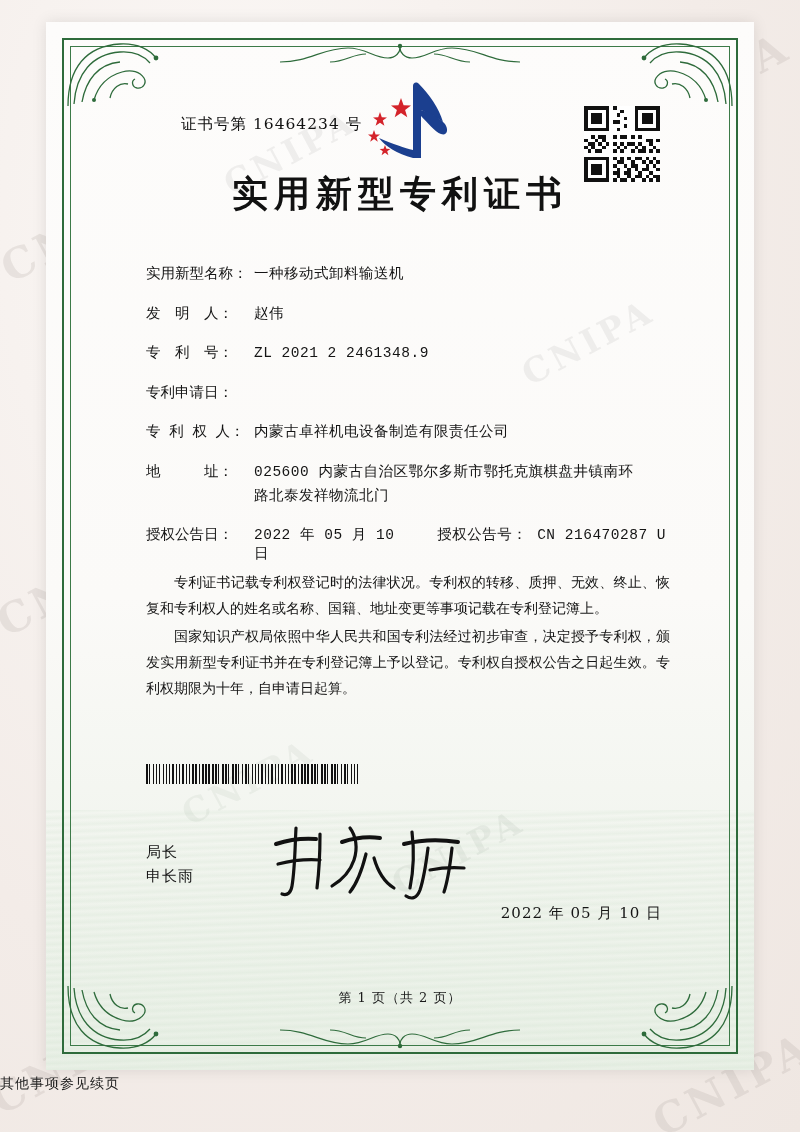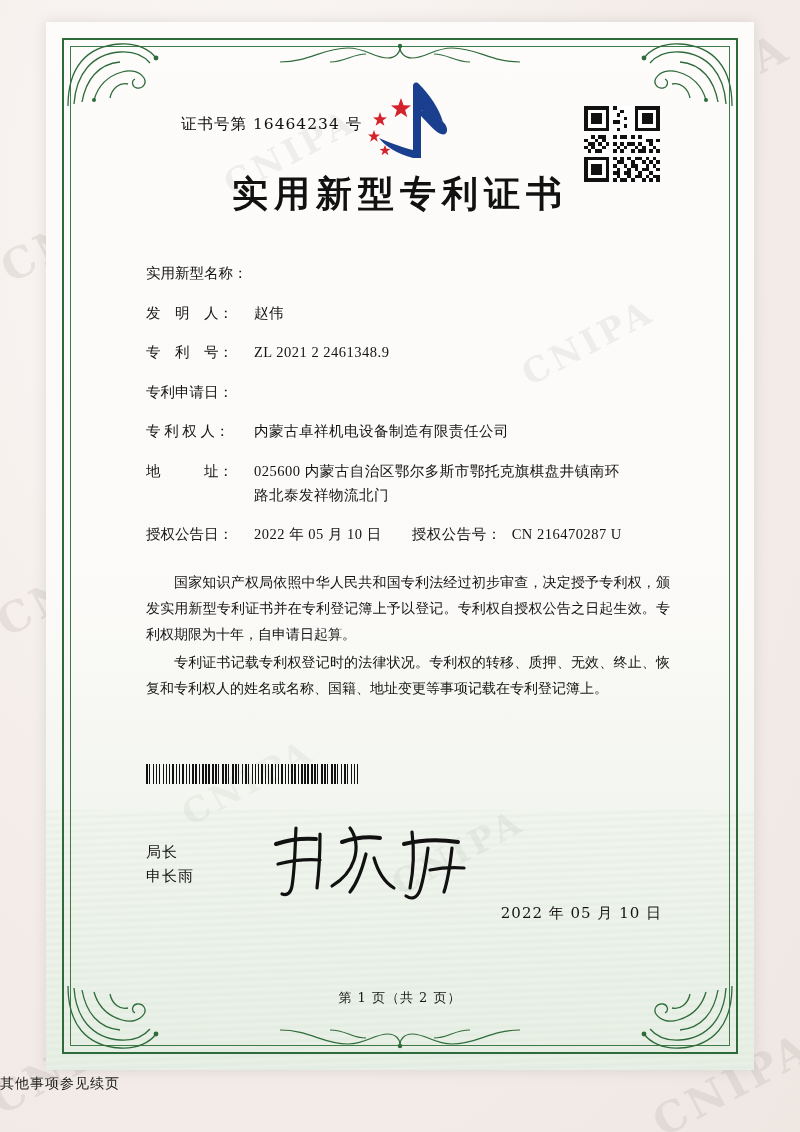--- a/index.html
+++ b/index.html
@@ -146,21 +146,21 @@
     font-size: 36px;
     letter-spacing: 6px;
     color: #111;
   }
 
   .fields {
     position: absolute;
     top: 150px;
     left: 44px;
     width: 520px;
-    font-family: Liberation Serif, serif;
+    font-family: Liberation Mono, monospace;
     font-size: 14.5px;
     color: #141414;
   }
   .row {
     display: flex;
     align-items: baseline;
     margin-bottom: 20.5px;
   }
   .label {
     width: 108px;
@@ -465,20 +465,21 @@
           </g>
         </svg>
       </div>
 
       <div class="title">实用新型专利证书</div>
 
       <div class="fields">
 
         <div class="row">
           <div class="label">实用新型名称：</div>
+          <div class="value">一种移动式卸料输送机</div>
         </div>
 
         <div class="row">
           <div class="label">发　明　人：</div>
           <div class="value">赵伟</div>
         </div>
 
         <div class="row">
           <div class="label">专　利　号：</div>
           <div class="value">ZL 2021 2 2461348.9</div>
@@ -506,22 +507,22 @@
           <div class="value row-inline">
             <span>2022 年 05 月 10 日</span>
             <span class="label2">授权公告号：</span>
             <span class="value2">CN 216470287 U</span>
           </div>
         </div>
 
       </div>
 
       <div class="paras">
+        <p>专利证书记载专利权登记时的法律状况。专利权的转移、质押、无效、终止、恢复和专利权人的姓名或名称、国籍、地址变更等事项记载在专利登记簿上。</p>
         <p>国家知识产权局依照中华人民共和国专利法经过初步审查，决定授予专利权，颁发实用新型专利证书并在专利登记簿上予以登记。专利权自授权公告之日起生效。专利权期限为十年，自申请日起算。</p>
-        <p>专利证书记载专利权登记时的法律状况。专利权的转移、质押、无效、终止、恢复和专利权人的姓名或名称、国籍、地址变更等事项记载在专利登记簿上。</p>
       </div>
 
       <div class="barcode"></div>
 
       <div class="sign-block">
         <div>局长</div>
         <div>申长雨</div>
       </div>
 
       <div class="signature">

